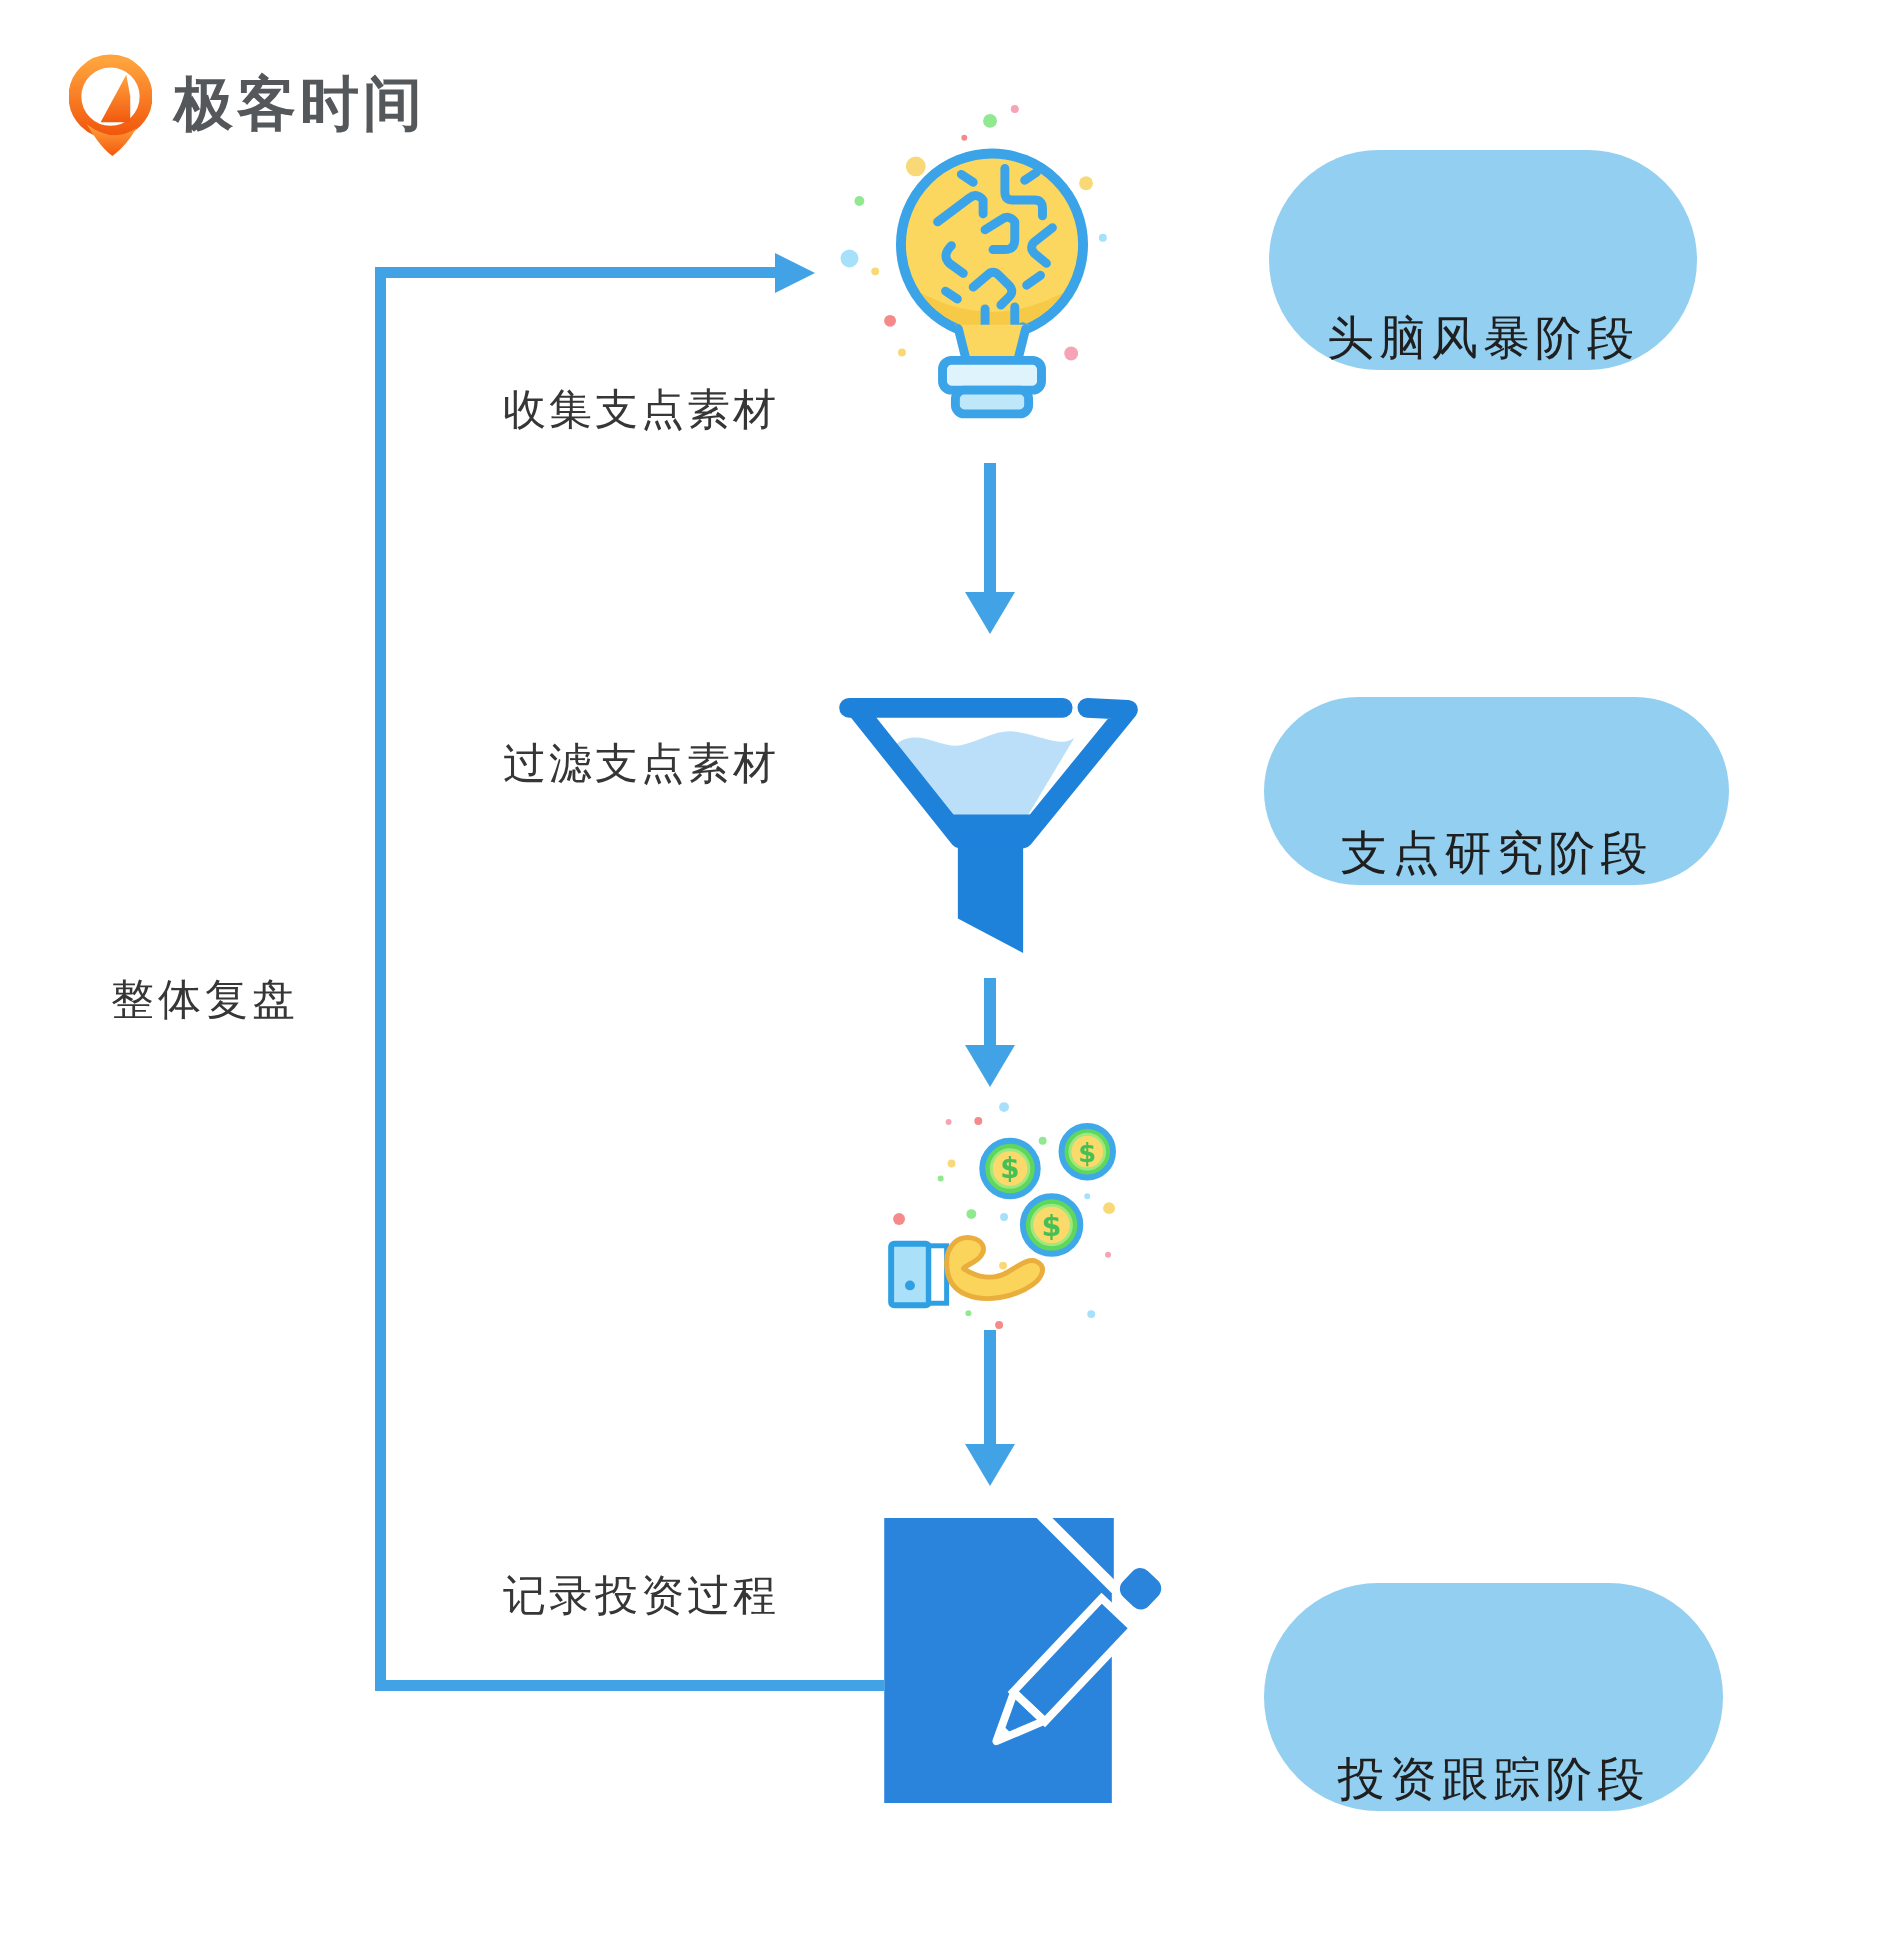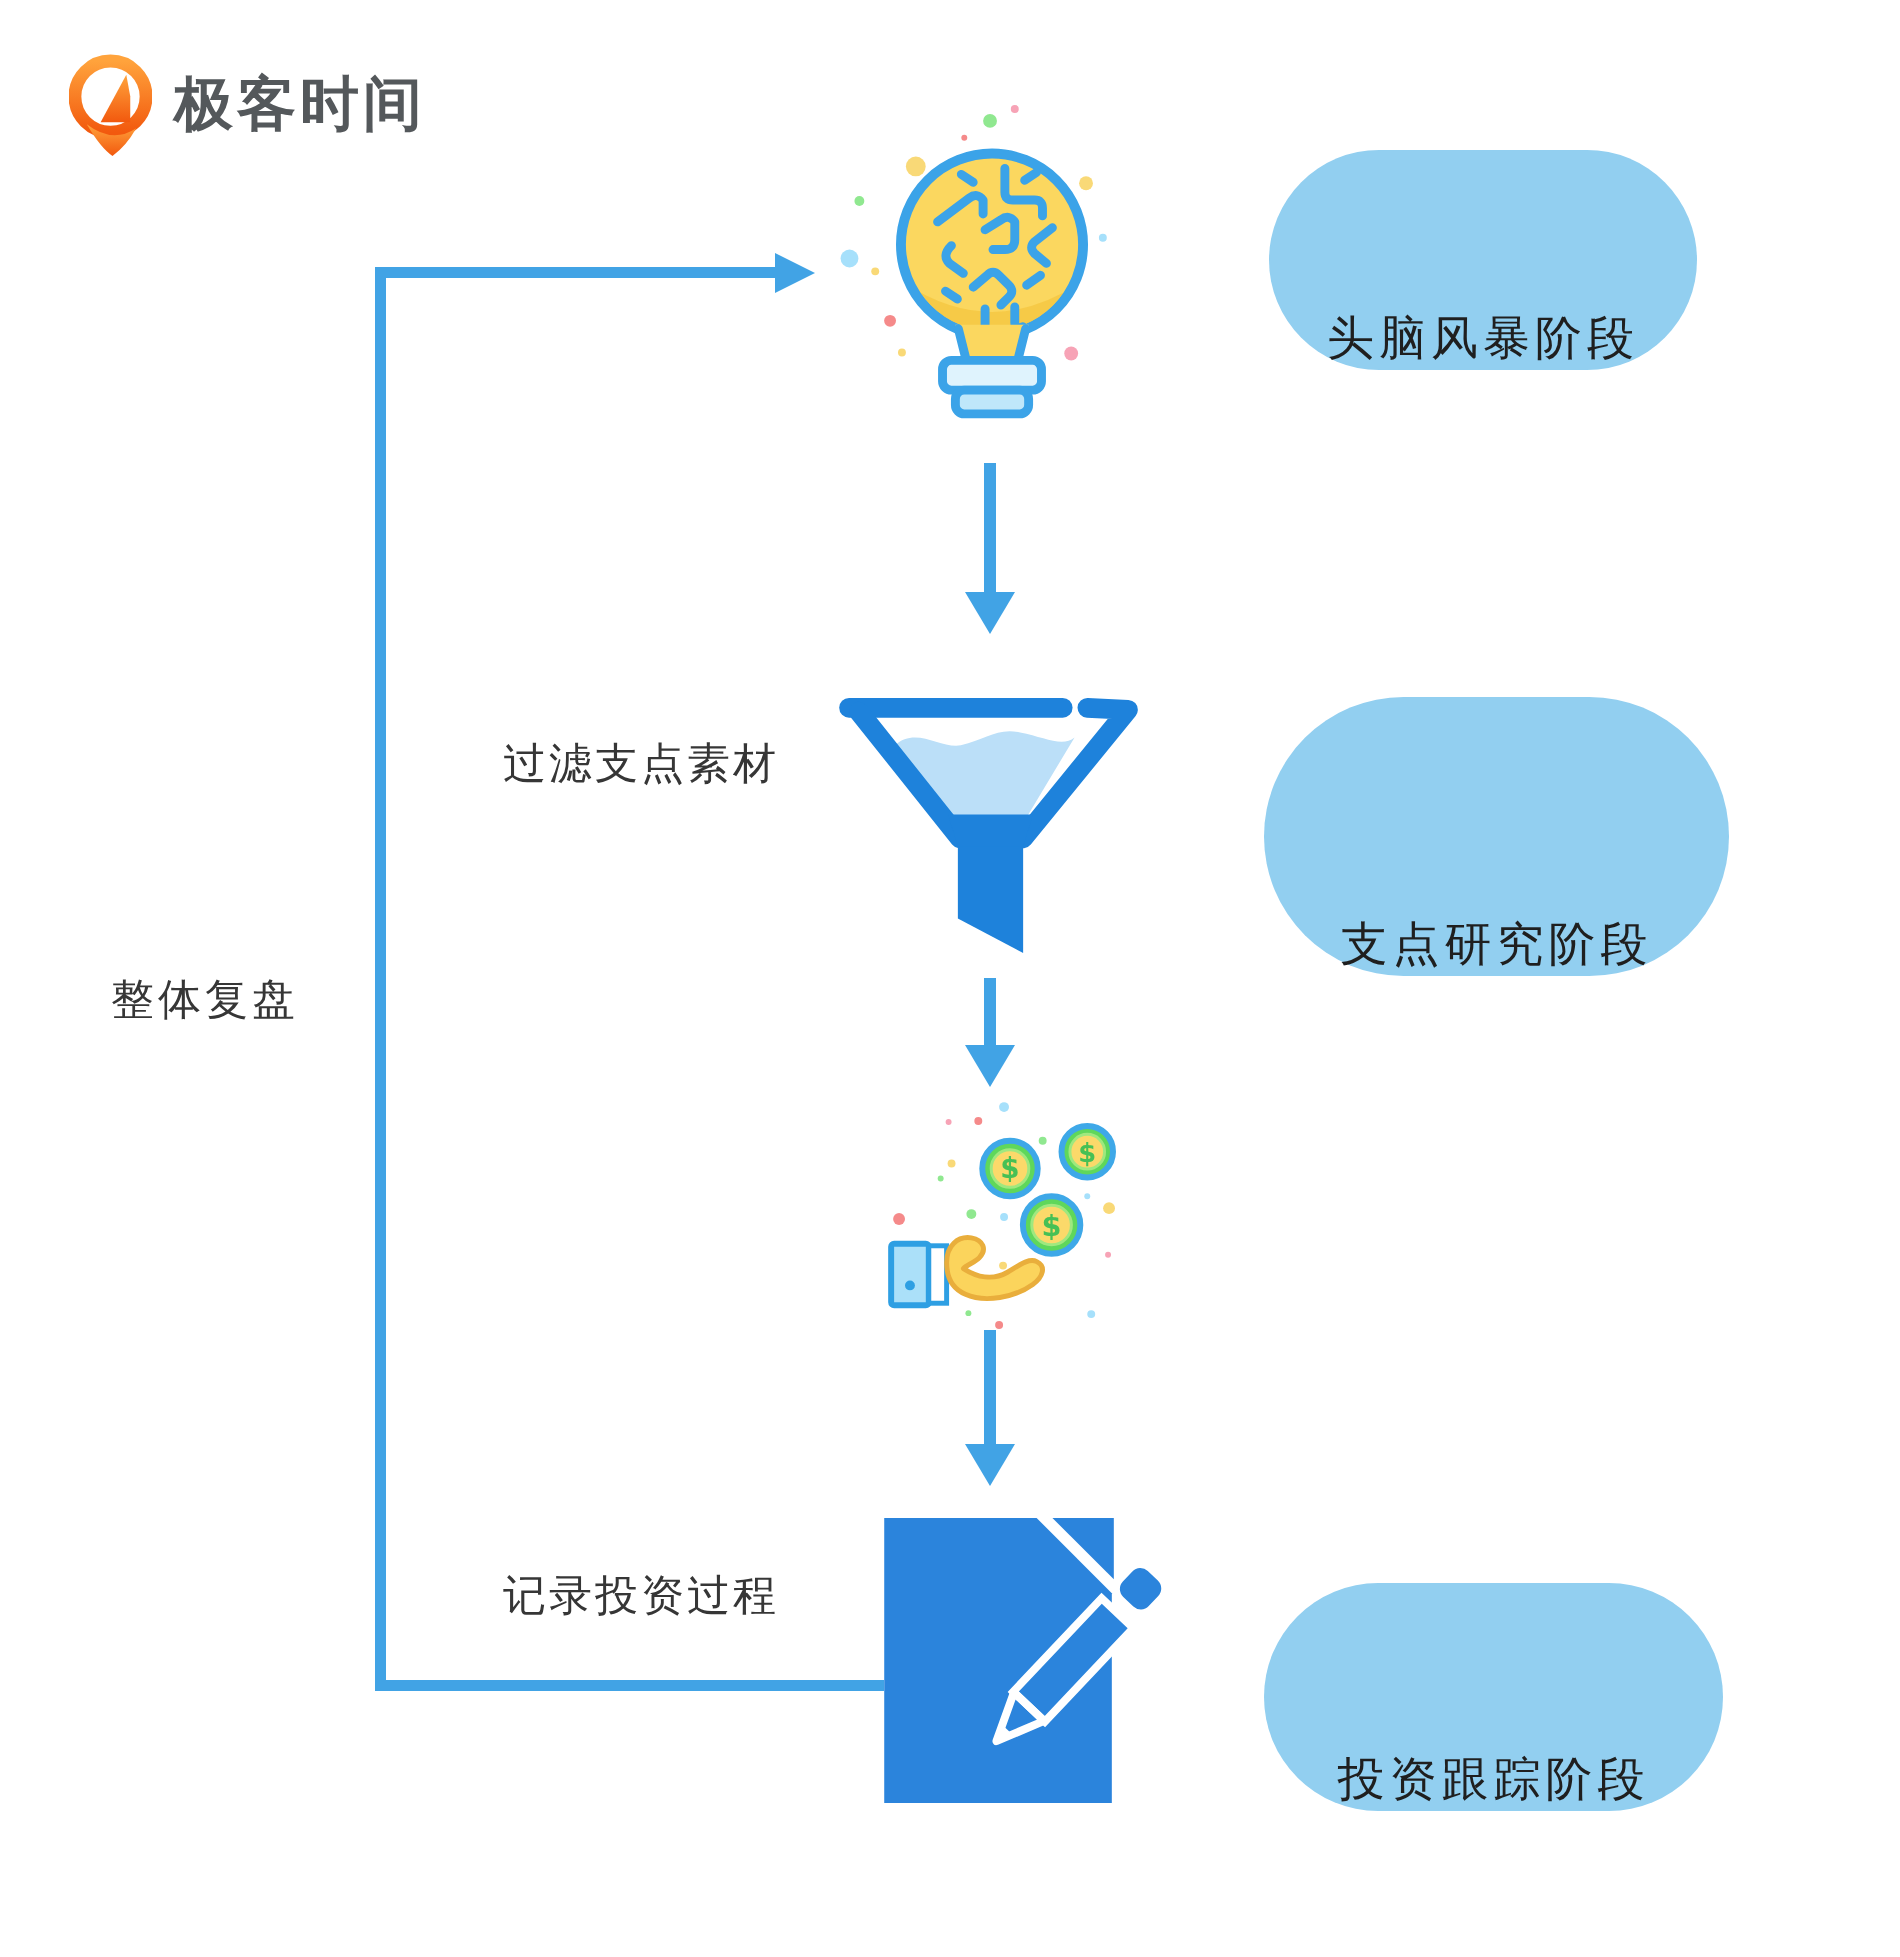--- a/index.html
+++ b/index.html
@@ -30,21 +30,21 @@
   .a1{top:463px;height:131px;}
   .a2{top:978px;height:69px;}
   .a3{top:1330px;height:117px;}
   .arrow-down-head{position:absolute;left:965px;width:0;height:0;
     border-left:25px solid transparent;border-right:25px solid transparent;border-top:42px solid #41A3E5;}
   .h1{top:592px;} .h2{top:1045px;} .h3{top:1444px;}
   
   .pill{position:absolute;background:#92CFF0;border-radius:989px;display:flex;align-items:flex-end;justify-content:center;
     font-size:47px;color:#1f1f1f;letter-spacing:5px;}
   .p1{left:1269px;top:150px;width:428px;height:220px;}
-  .p2{left:1264px;top:697px;width:465px;height:279px;}
+  .p2{left:1264px;top:697px;width:465px;height:188px;}
   .p3{left:1264px;top:1583px;width:459px;height:228px;}
   
   .icon-abs{position:absolute;}
   .icon-abs svg{overflow:visible;display:block;}
 </style>
 </head>
 <body>
 
 <div class="canvas">
 
@@ -62,20 +62,21 @@
     </svg>
     <span class="brand-text">极客时间</span>
   </div>
 
   <div class="vline"></div>
   <div class="hline-top"></div>
   <div class="arrow-right-head"></div>
   <div class="hline-bottom"></div>
   <div class="loop-label">整体复盘</div>
 
+  <div class="step-label l1">收集支点素材</div>
   <div class="step-label l2">过滤支点素材</div>
   <div class="step-label l4">记录投资过程</div>
 
   <div class="arrow-line a1"></div>
   <div class="arrow-down-head h1"></div>
   <div class="arrow-line a2"></div>
   <div class="arrow-down-head h2"></div>
   <div class="arrow-line a3"></div>
   <div class="arrow-down-head h3"></div>
 

